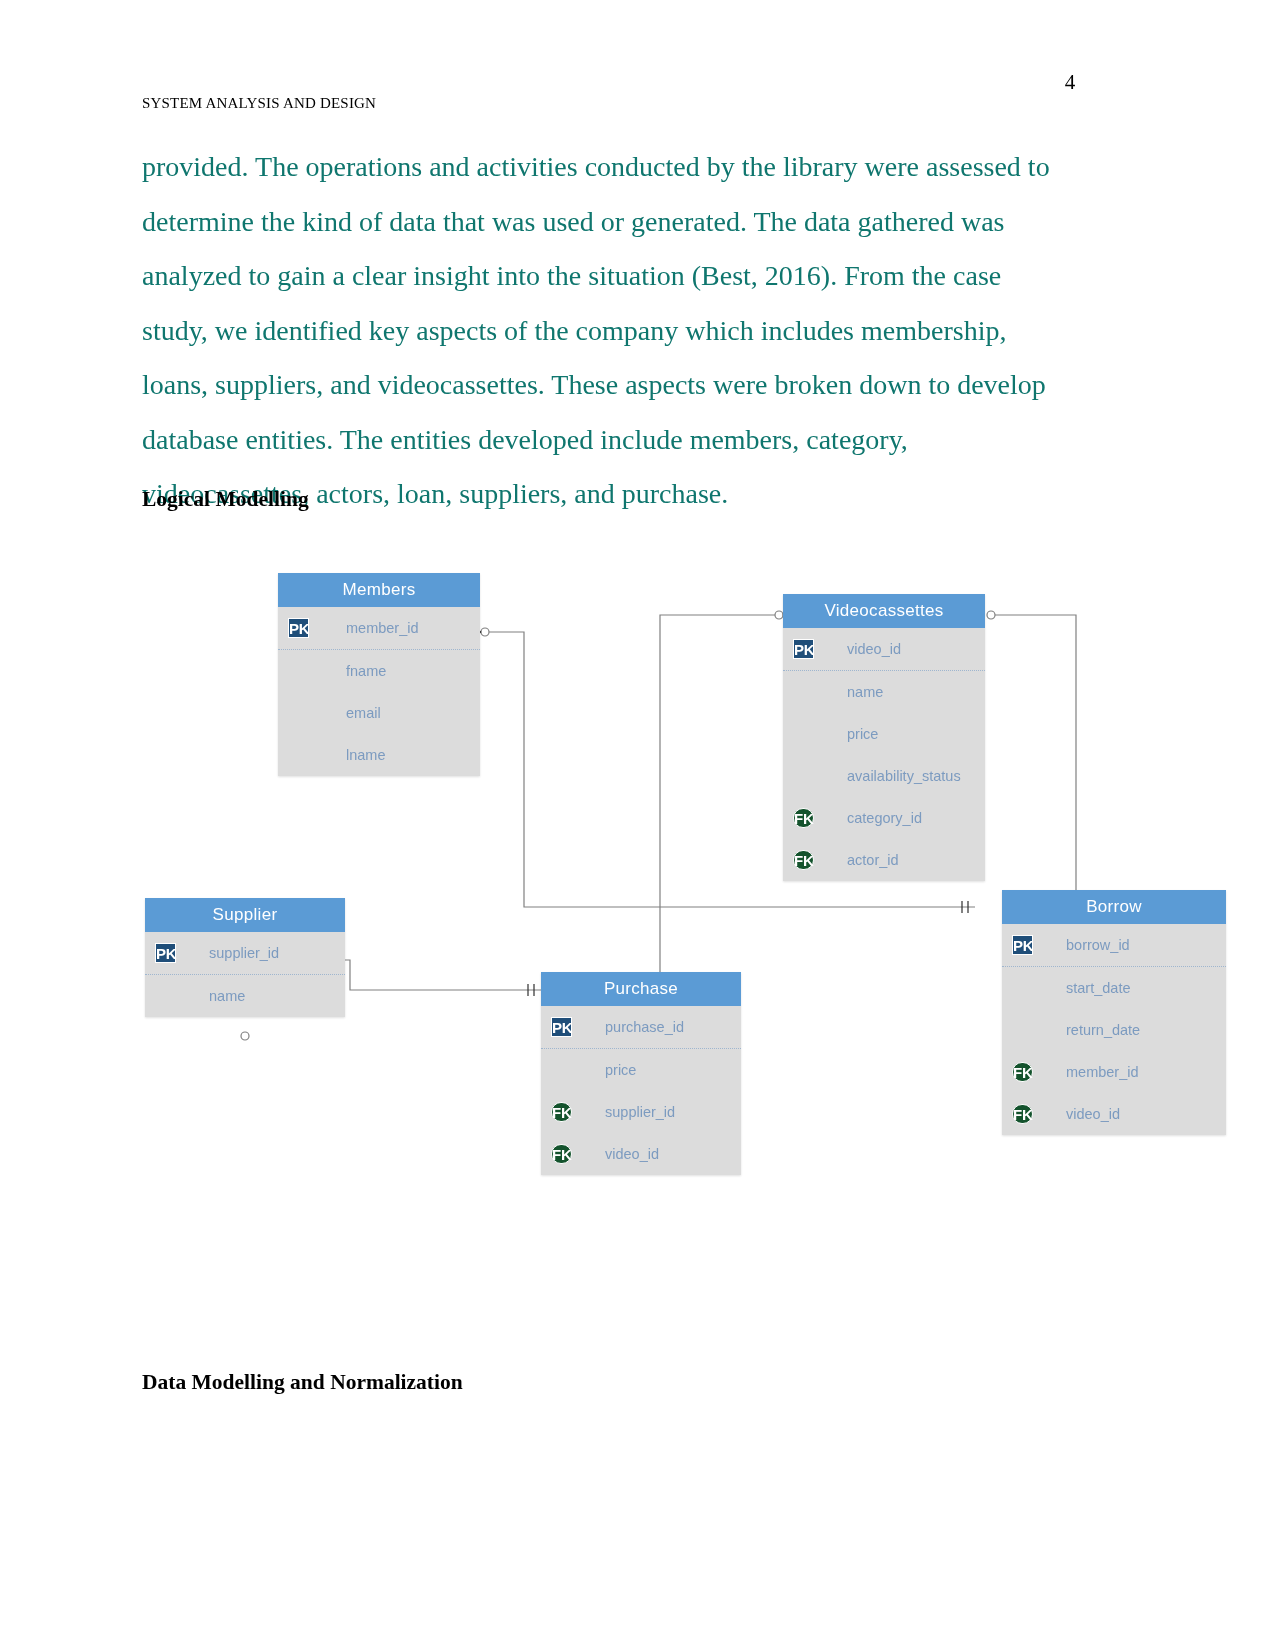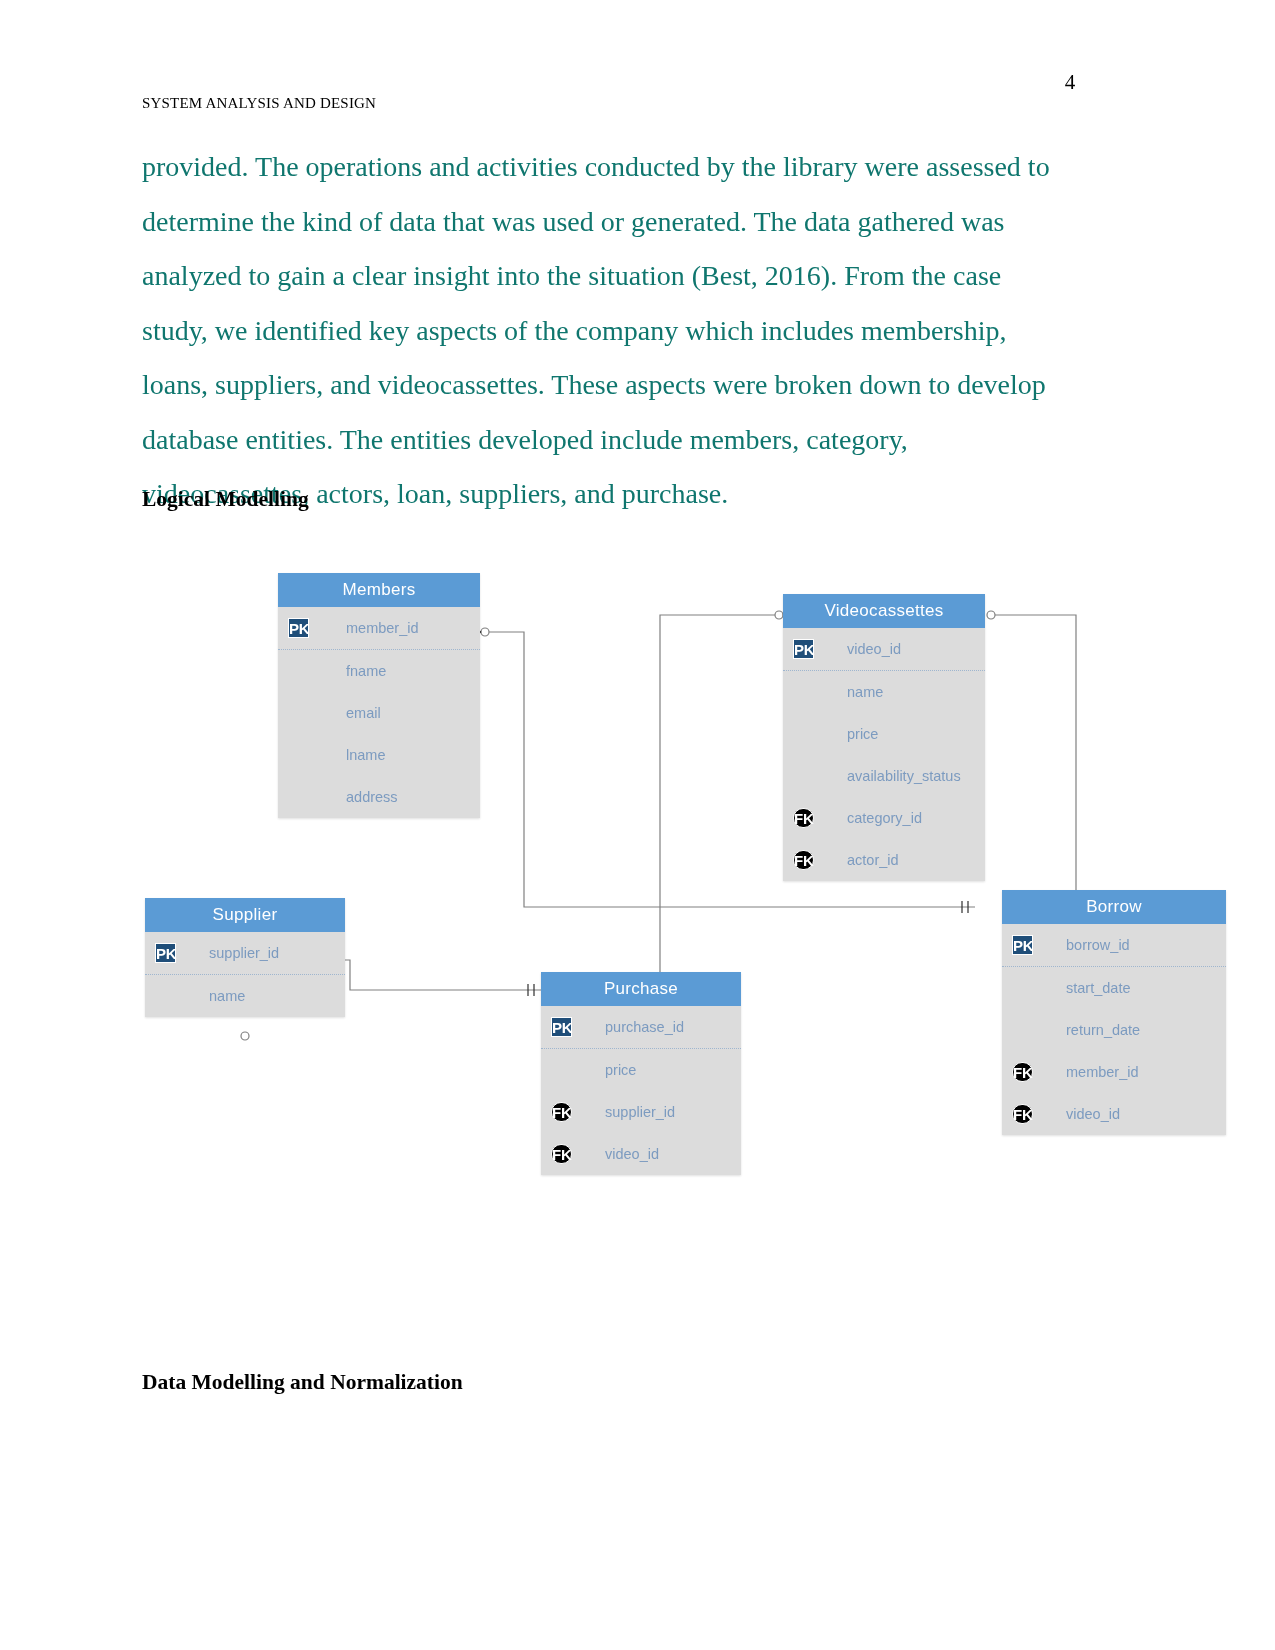--- a/index.html
+++ b/index.html
@@ -112,21 +112,21 @@
     text-align: center;
     font-family: "Liberation Sans", "DejaVu Sans", sans-serif;
     font-size: 15px;
     font-weight: bold;
     color: #ffffff;
     letter-spacing: -0.2px;
     border: 1px solid #ffffff;
     box-sizing: border-box;
   }
   .badge.pk { background: #1f4e79; }
-  .badge.fk { background: #000000; border-radius: 10px; }
+  .badge.fk { background: #14532d; border-radius: 10px; }
 
   
   #entity-members       { left: 278px; top: 53px;  width: 202px; }
   #entity-videocassettes{ left: 783px; top: 38px;  width: 202px; margin-top: 36px; }
   #entity-supplier      { left: 145px; top: 378px; width: 200px; }
   #entity-purchase      { left: 541px; top: 452px; width: 200px; }
   #entity-borrow        { left: 975px; top: 370px; width: 224px; margin-left: 27px; }
 
   
   #entity-supplier .attr  { padding-left: 64px; }
@@ -189,23 +189,20 @@
         </div>
         <div class="attr">
           <span>fname</span>
         </div>
         <div class="attr">
           <span>email</span>
         </div>
         <div class="attr">
           <span>lname</span>
         </div>
-        <div class="attr">
-          <span>address</span>
-        </div>
       </div>
     </div>
 
     <div class="entity" id="entity-videocassettes">
       <div class="entity-header">Videocassettes</div>
       <div class="entity-body">
         <div class="attr pk-row">
           <span class="badge pk">PK</span>
           <span>video_id</span>
         </div>

